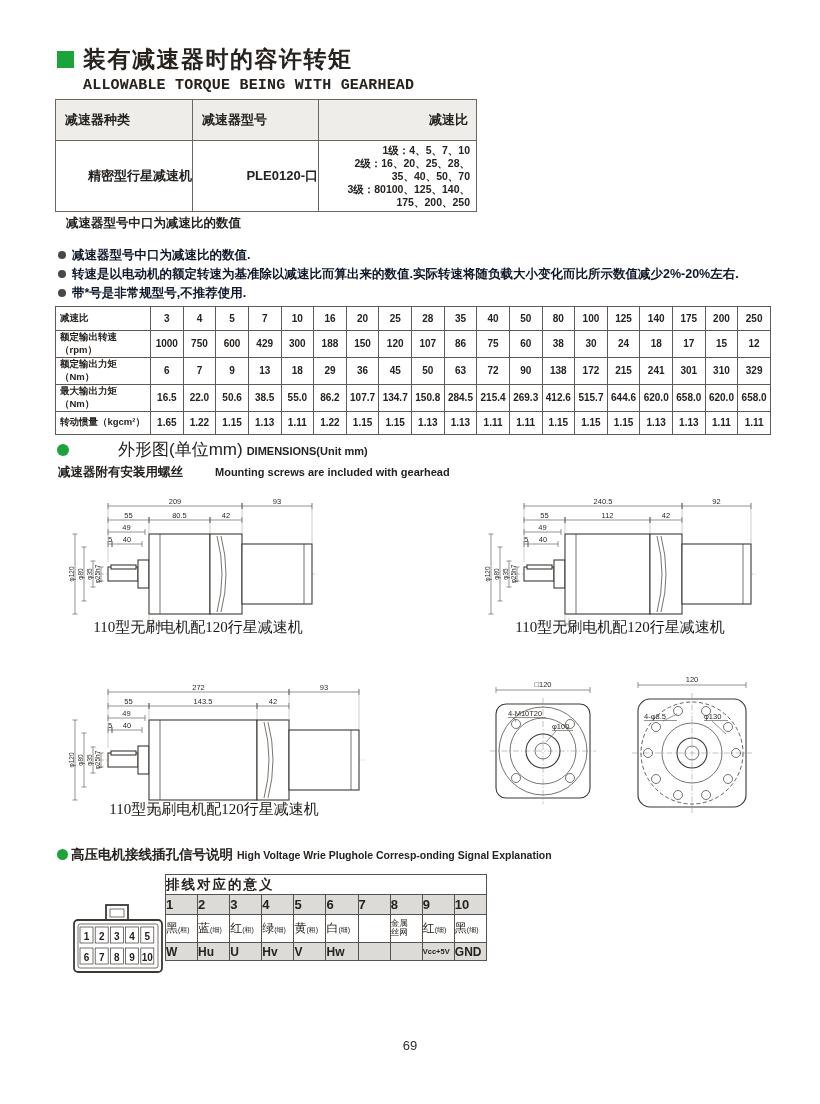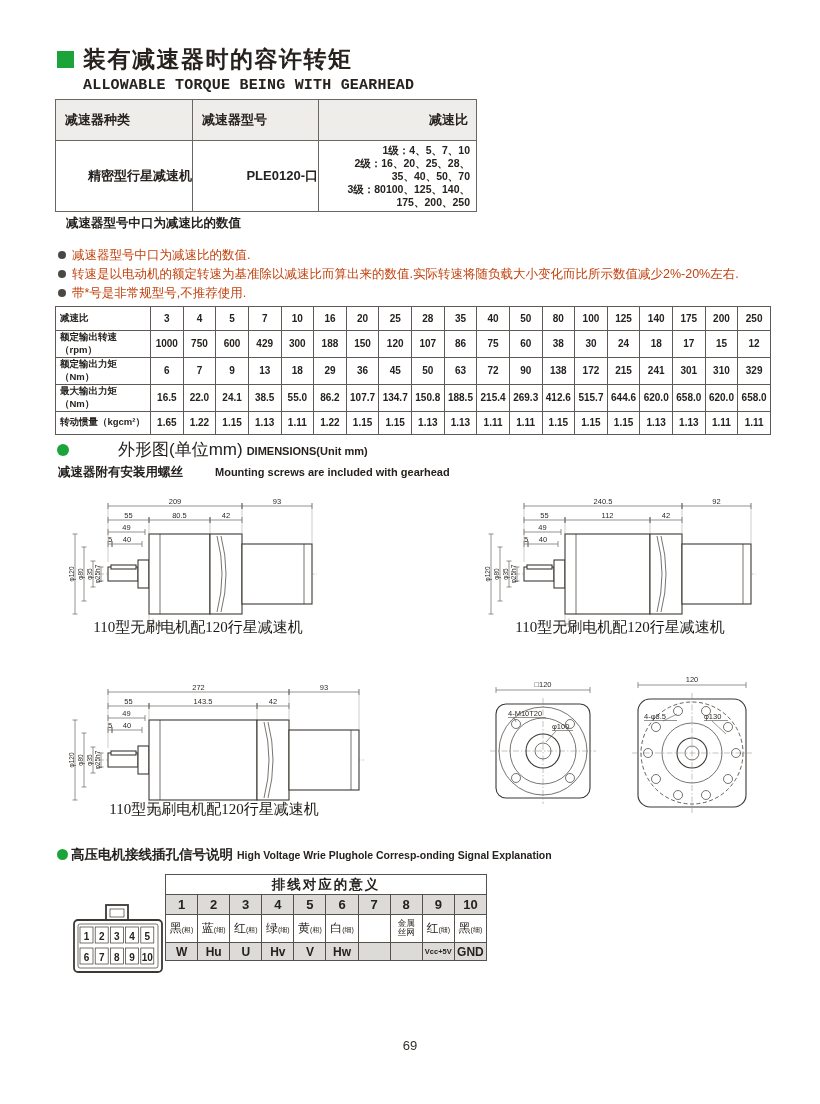--- a/index.html
+++ b/index.html
@@ -27,21 +27,21 @@
   .ghd-table{border:1.5px solid #3f3b37;}
   .ghd-table th{height:41px;background:var(--shade);font-size:13px;font-weight:bold;text-align:left;padding-left:9px;}
   .ghd-table th.ratio-h{text-align:right;padding-right:8px;}
   .ghd-table td{height:71px;font-size:13px;font-weight:bold;padding-left:9px;}
   .ratio-cell{text-align:right;padding-right:6px !important;padding-left:0 !important;}
   .ratio-cell div{font-size:10.5px;font-weight:bold;line-height:13px;}
   .ghd-footnote{position:absolute;left:66px;top:215px;font-size:12.5px;font-weight:bold;}
 
   
   .notes{position:absolute;left:58px;top:246px;}
-  .note-line{font-size:12.5px;font-weight:400;line-height:19px;color:#c2410c;}
+  .note-line{font-size:12.5px;font-weight:700;line-height:19px;color:#0f172a;}
   .note-bullet{display:inline-block;width:8px;height:8px;border-radius:50%;background:#4b4743;margin-right:6px;}
 
   
   .spec-table{position:absolute;left:55px;top:306px;width:716px;border-collapse:collapse;table-layout:fixed;border:1.5px solid #3f3b37;}
   .spec-table th,.spec-table td{border:1px solid #5f5a55;height:23.5px;text-align:center;vertical-align:middle;}
   .spec-table th{width:95px;font-size:9.5px;font-weight:600;text-align:left;padding-left:4px;}
   .spec-table td{font-size:10px;font-weight:bold;}
 
   
   .dim-head{position:absolute;left:57px;top:438px;}
@@ -65,21 +65,21 @@
   .dash{fill:none;stroke:#3c3834;stroke-width:.8;stroke-dasharray:4 2.5;}
   .dimtext{font-size:7.5px;fill:#2e2a27;font-family:"Liberation Sans",sans-serif;}
   .dimsmall{font-size:6.5px;}
   .pinnum{font-size:10px;font-weight:bold;fill:#26221f;font-family:"Liberation Sans",sans-serif;text-anchor:middle;}
 
   
   .wire-head{position:absolute;left:57px;top:845px;}
   .wire-zh{font-size:13.5px;font-weight:bold;}
   .wire-en{font-size:10.5px;font-weight:bold;margin-left:4px;}
   .wire-table{position:absolute;left:165px;top:874px;width:322px;border-collapse:collapse;table-layout:fixed;border:1.5px solid #3f3b37;}
-  .wire-table td{border:1px solid #56514c;text-align:center;vertical-align:middle;overflow:hidden;margin-top:37px;}
+  .wire-table td{border:1px solid #56514c;text-align:left;vertical-align:middle;overflow:hidden;margin-top:37px;}
   .wt-title td{height:20px;font-size:13.5px;font-weight:bold;letter-spacing:2px;background:#fff;}
   .wt-pins td{height:20px;font-size:13px;font-weight:bold;background:var(--wire-shade);}
   .wt-colors td{height:28px;background:#fff;font-size:12px;}
   .cmain{font-size:12px;}
   .csmall{font-size:7px;}
   .cmesh{display:inline-block;font-size:8.5px;line-height:1.15;white-space:pre-line;}
   .wt-signals td{height:18px;font-size:12px;font-weight:bold;background:var(--wire-shade);}
   .wt-signals td.ssmall{font-size:7.5px;}
 
   .page-num{position:absolute;left:0;right:0;top:1038px;text-align:center;font-size:13px;color:#33302c;}
@@ -195,28 +195,28 @@
           <td>215</td>
           <td>241</td>
           <td>301</td>
           <td>310</td>
           <td>329</td>
         </tr>
     <tr id="spec-row-2">
       <th>最大输出力矩（Nm）</th>
     <td>16.5</td>
           <td>22.0</td>
-          <td>24.1</td>
+          <td>50.6</td>
           <td>38.5</td>
           <td>55.0</td>
           <td>86.2</td>
           <td>107.7</td>
           <td>134.7</td>
           <td>150.8</td>
-          <td>188.5</td>
+          <td>284.5</td>
           <td>215.4</td>
           <td>269.3</td>
           <td>412.6</td>
           <td>515.7</td>
           <td>644.6</td>
           <td>620.0</td>
           <td>658.0</td>
           <td>620.0</td>
           <td>658.0</td>
         </tr>

